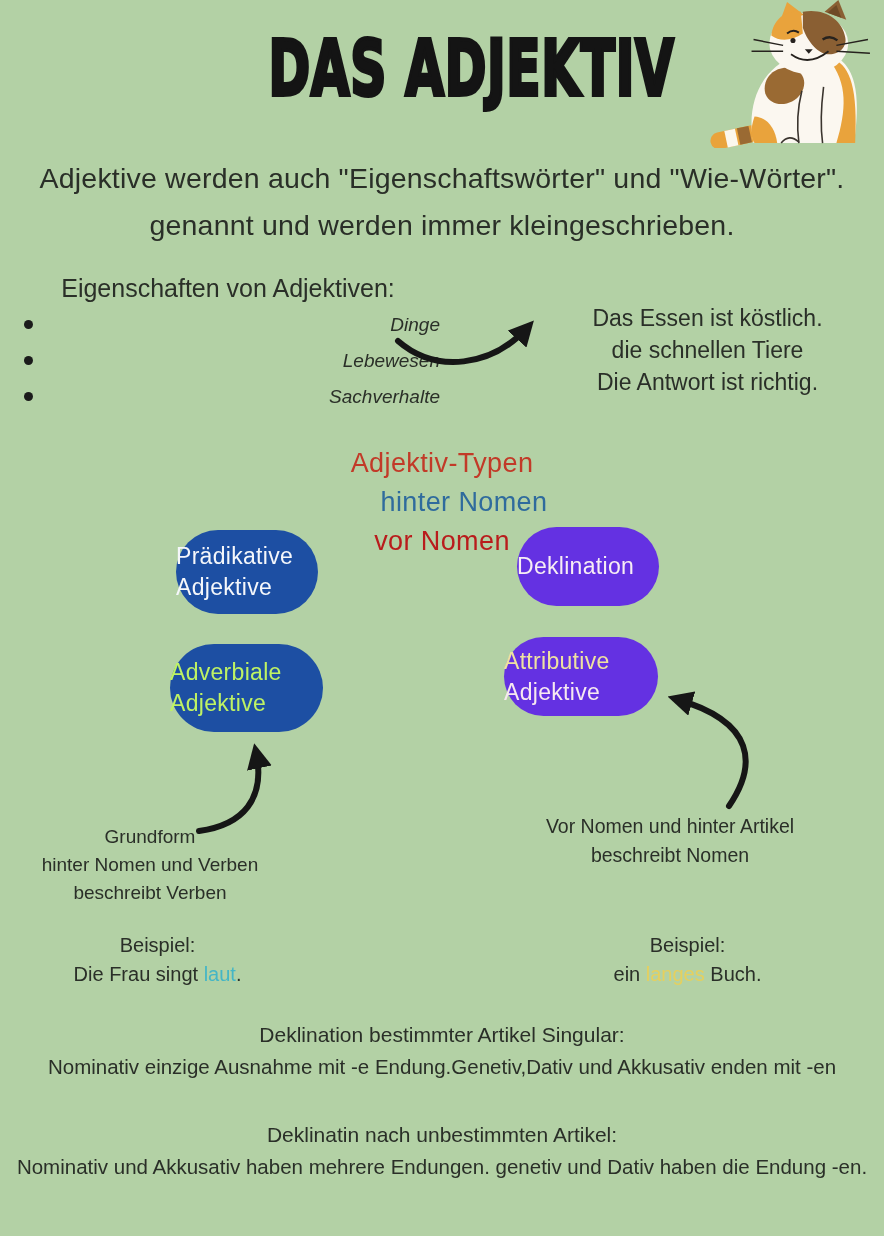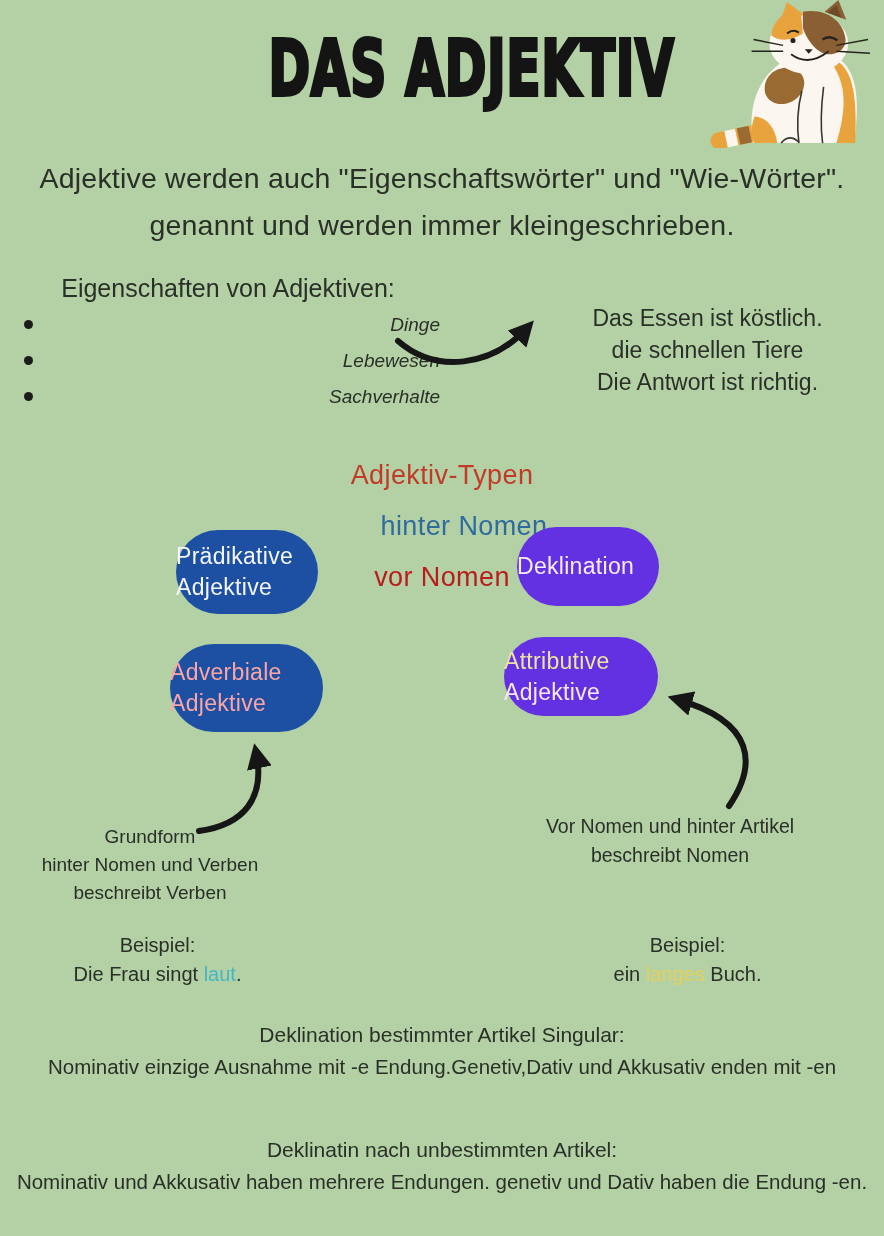--- a/index.html
+++ b/index.html
@@ -29,42 +29,42 @@
   .props-heading { text-align:center; font-size:25px; line-height:38px; }
   .prop-row { position:relative; height:36px; }
   .bullet { position:absolute; left:8px; top:13px; width:9px; height:9px;
             border-radius:50%; background:#1b1b1b; }
   .prop-label { display:block; text-align:right; font-size:19px; line-height:36px;font-style:italic; }
   
   .examples { position:absolute; top:302px; left:540px; width:335px;
               text-align:center; font-size:23px; line-height:32px; }
   
   .types { position:absolute; top:444px; left:0; width:884px; text-align:center; }
-  .types div { font-size:27px; line-height:39px; letter-spacing:0.4px;margin-top:12px; }
+  .types div { font-size:27px; line-height:39px; letter-spacing:0.4px; }
   
   .pill { position:absolute; display:flex; flex-direction:column; justify-content:center;
           font-size:23px; line-height:31px; letter-spacing:0.3px; }
   .pill-praed { left:176px; top:530px; width:142px; height:84px; border-radius:42px; }
   .pill-dekl  { left:517px; top:527px; width:142px; height:79px; border-radius:40px; }
   .pill-adv   { left:170px; top:644px; width:153px; height:88px; border-radius:44px; }
   .pill-attr  { left:504px; top:637px; width:154px; height:79px; border-radius:40px; }
   
   .note-left  { position:absolute; top:823px; left:5px;  width:290px; text-align:center;
                 font-size:19px; line-height:28px; }
   .note-right { position:absolute; top:812px; left:505px; width:330px; text-align:center;
                 font-size:19.5px; line-height:29px; }
   
   .bsp-left  { position:absolute; top:931px; left:5px;   width:305px; text-align:center;
                font-size:20px; line-height:29px; }
   .bsp-right { position:absolute; top:931px; left:540px; width:295px; text-align:center;
                font-size:20px; line-height:29px; }
   
   .dek { position:absolute; left:0; width:884px; text-align:center; }
   .dek1 { top:1019px; }
-  .dek2 { top:1119px;margin-top:15px; }
+  .dek2 { top:1119px; }
   .dek-heading { font-size:21px; line-height:32px; }
   .dek-body { font-size:20.5px; line-height:31px; white-space:nowrap; }
   
   .arrows { position:absolute; left:0; top:0; width:884px; height:1236px; pointer-events:none; }
 </style>
 </head>
 <body>
 
 <div class="canvas">
 
@@ -139,21 +139,21 @@
 
   <div class="pill pill-praed" style="background-color: rgb(29, 79, 163); color: rgb(245, 247, 251);">
     <span>Prädikative</span>
     <span>Adjektive</span>
   </div>
 
   <div class="pill pill-dekl" style="background-color: rgb(100, 49, 226); color: rgb(247, 237, 244);">
     <span>Deklination</span>
   </div>
 
-  <div class="pill pill-adv" style="background-color: rgb(29, 79, 163); color: #fca5a5;">
+  <div class="pill pill-adv" style="background-color: rgb(29, 79, 163); color: #bef264;">
     <span>Adverbiale</span>
     <span>Adjektive</span>
   </div>
 
   <div class="pill pill-attr" style="background-color: rgb(100, 49, 226);">
     <span style="color: rgb(239, 226, 160);">Attributive</span>
     <span style="color: rgb(247, 233, 240);">Adjektive</span>
   </div>
 
   <div class="note-left">

